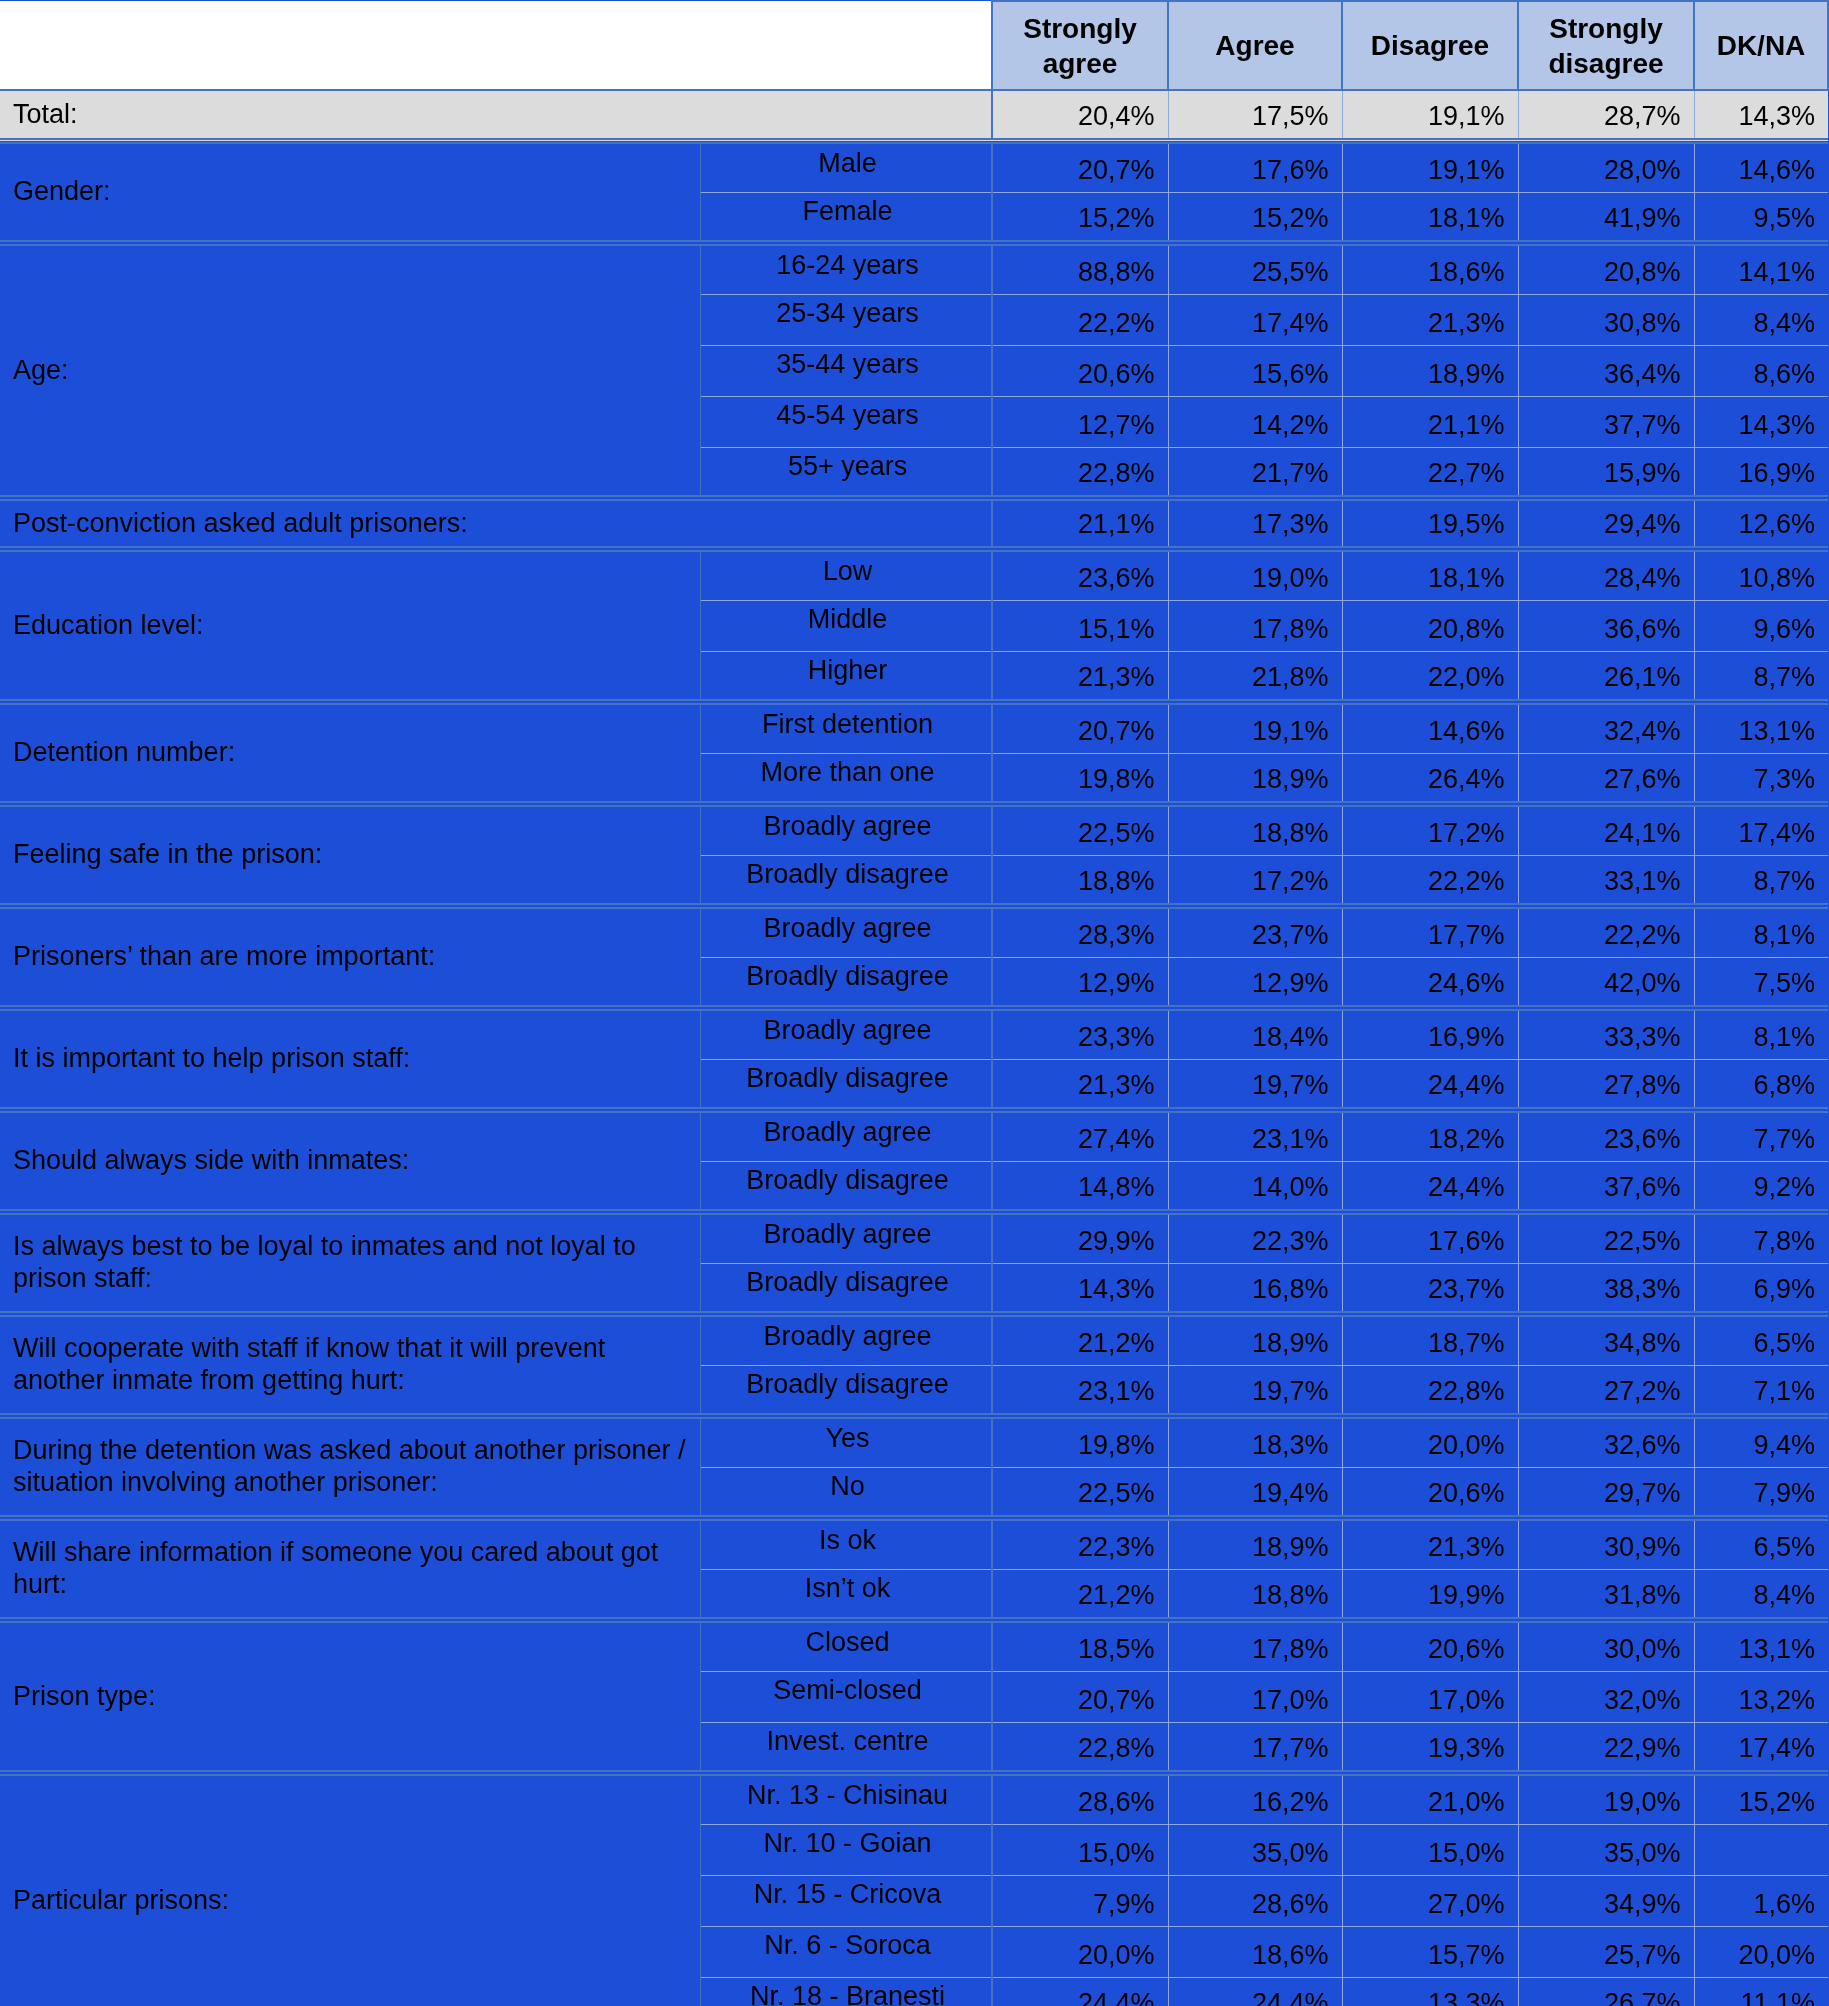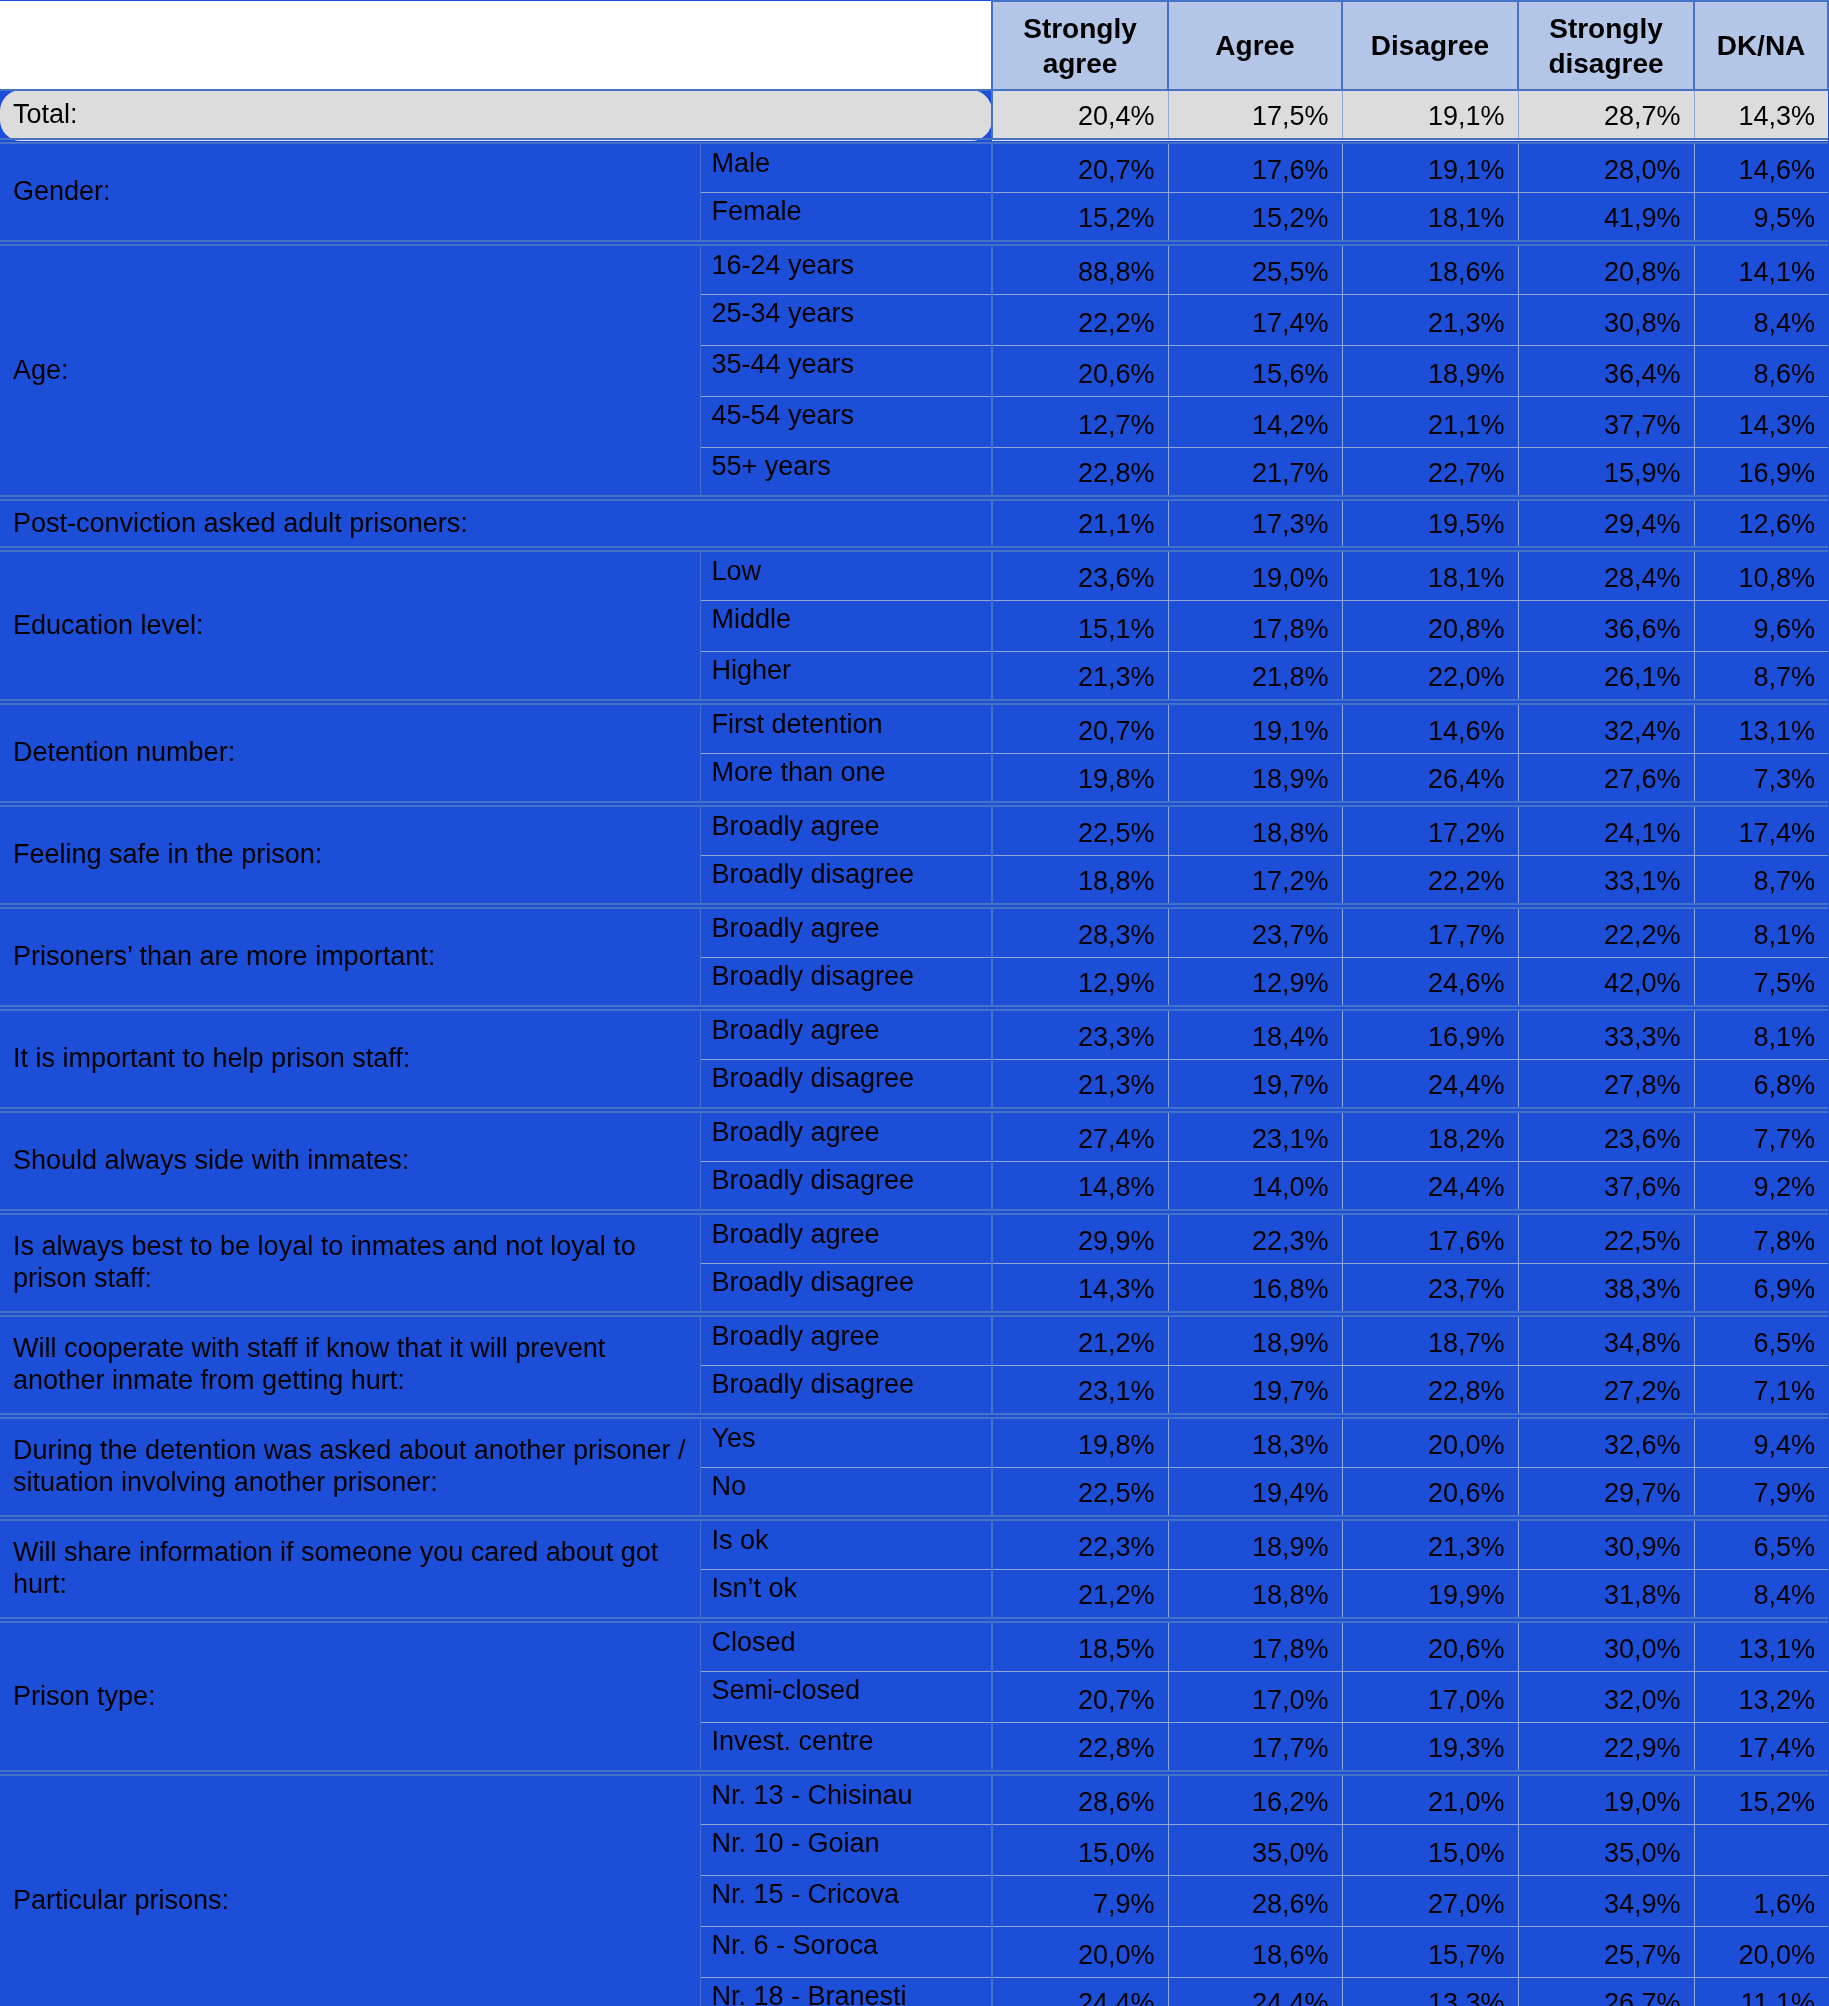--- a/index.html
+++ b/index.html
@@ -38,24 +38,23 @@
     font-size: 27px;
     height: 51px;
     color: #000;
   }
   td.label-cell {
     text-align: left;
     vertical-align: middle;
     padding: 1.9px 9.3px 1.9px 13px;
     line-height: 1.18;
     border-bottom: 6.5px double #4472c4;
-    border-radius: 21px;
   }
   td.sub-cell {
-    text-align: left;
+    text-align: center;
     vertical-align: top;
     padding: 3.7px 7.4px 0 11px;
     border-left: 1.9px solid #4472c4;
   }
   td.val-cell {
     text-align: right;
     vertical-align: bottom;
     padding: 0 13px 5.6px 0;
     border-left: 1.9px solid #8ea9d6;
   }

